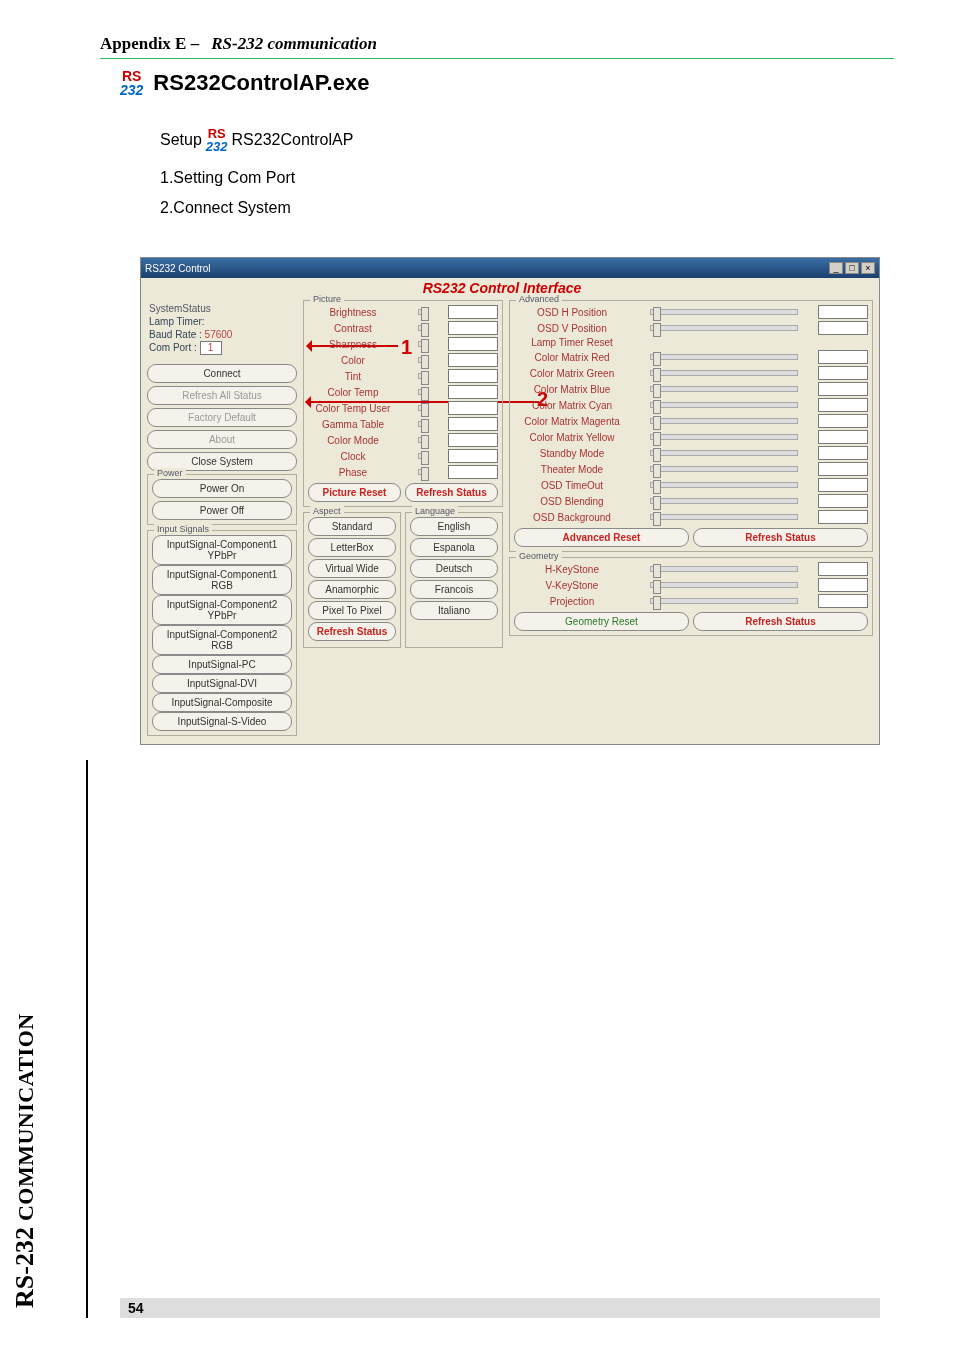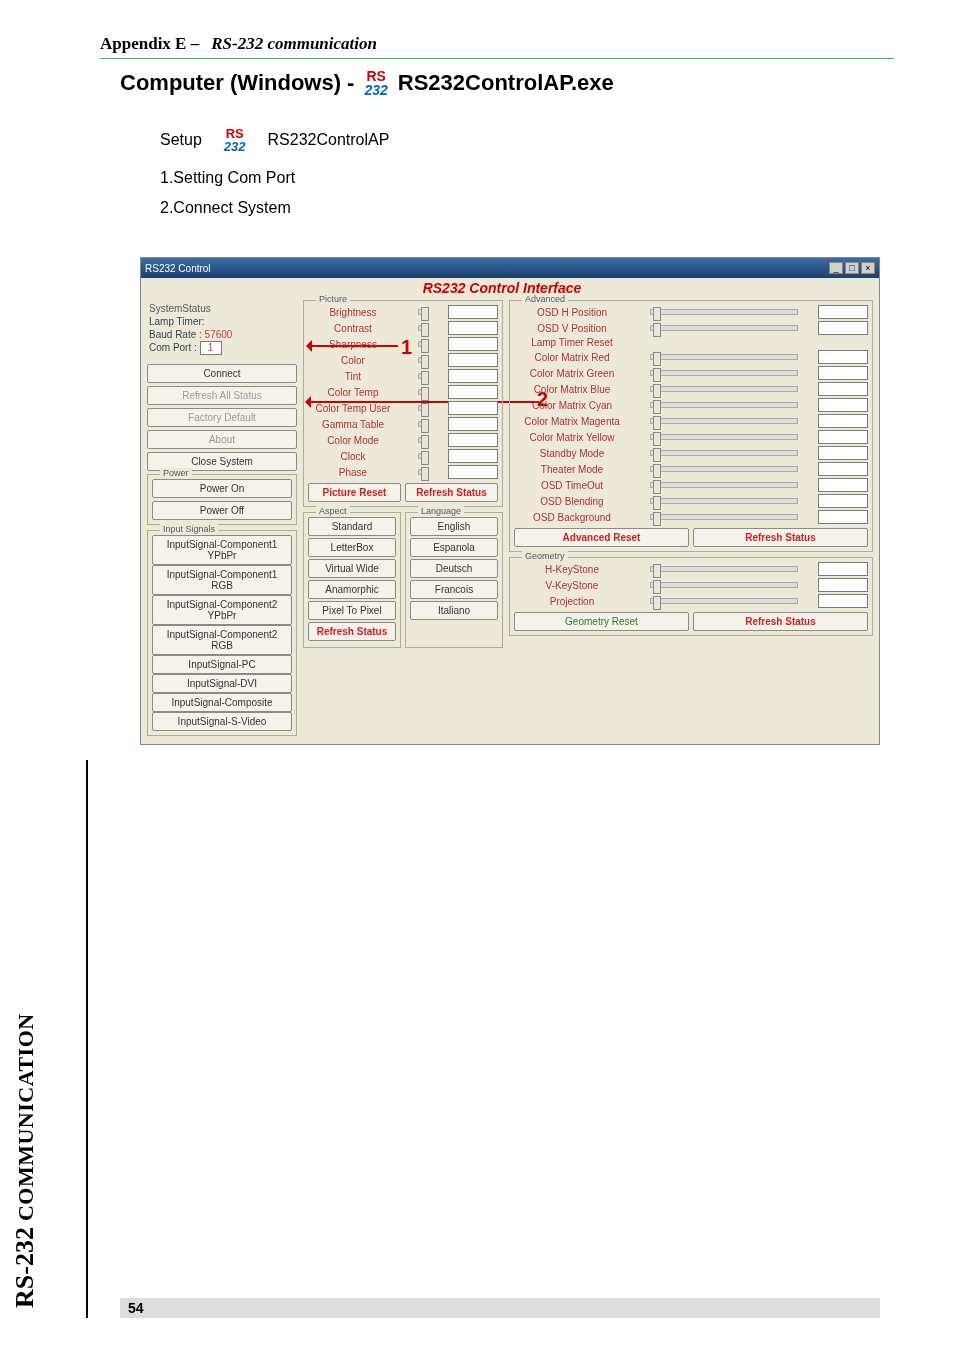--- a/index.html
+++ b/index.html
@@ -2,42 +2,42 @@
 <html><head>
 <meta charset="utf-8">
 <style>
   * { box-sizing: border-box; margin: 0; padding: 0; }
   body { width: 954px; height: 1348px; font-family: "Times New Roman", serif; background: #fff; position: relative; color: #000; }
   .page { padding: 34px 60px 0 100px; }
   .hdr-row { border-bottom: 1px solid #22c55e; padding-bottom: 4px; margin-bottom: 8px; }
   .hdr-bold { font-weight: bold; font-size: 17px; }
   .hdr-it { font-style: italic; font-weight: bold; font-size: 17px; }
   .title-row { display: flex; align-items: center; gap: 10px; font-family: Arial, sans-serif; font-size: 22px; font-weight: bold; margin: 10px 0 30px 20px; }
-  .setup-row { display: flex; align-items: center; gap: 22px; margin-left: 60px; margin-bottom: 16px; font-family: Arial, sans-serif; font-size: 16px; }
+  .setup-row { display: flex; align-items: center; gap: 4px; margin-left: 60px; margin-bottom: 16px; font-family: Arial, sans-serif; font-size: 16px; }
   .step { margin-left: 60px; font-family: Arial, sans-serif; font-size: 16px; margin-bottom: 12px; }
   .rs-icon { display: inline-flex; flex-direction: column; align-items: center; line-height: 1; font-family: Arial, sans-serif; font-weight: bold; }
   .rs-icon .top { color: #c00; font-size: 13px; }
   .rs-icon .bot { color: #0066cc; font-size: 13px; font-style: italic; }
   .rs-icon.big .top { font-size: 14px; }
   .rs-icon.big .bot { font-size: 14px; }
 
   .shot { margin: 40px 0 0 40px; width: 740px; background: #ece9d8; border: 1px solid #888; font-family: Tahoma, Arial, sans-serif; font-size: 10px; }
   .titlebar { background: linear-gradient(#3a6ea5,#1c3f6e); color: #fff; display: flex; align-items: center; justify-content: space-between; height: 20px; padding: 1px 4px; font-size: 10px; }
   .titlebar .wbtns { display:flex; gap:2px; }
   .titlebar .wbtn { width:14px; height:12px; background:#d4d0c8; border:1px solid #888; font-size:9px; line-height:10px; text-align:center; color:#000; }
   .iface-title { color:#c00; font-style:italic; font-weight:bold; font-size:14px; text-align:center; padding:2px 16px 0 0; }
   .shot-body { display:flex; padding:4px 6px 6px 6px; gap:6px; position:relative; }
   .col { display:flex; flex-direction:column; gap:3px; }
   .col-a { width:150px; }
   .col-b { width:200px; }
 
   .grp { border:1px solid #b0aca0; padding:4px 4px; position:relative; margin-bottom:2px; }
-  .grp-title { position:absolute; top:-7px; left:12px; background:#ece9d8; padding:0 3px; font-size:9px; color:#556; }
-
-  .btn { background:#f4f2ea; border:1px solid #8a8a8a; text-align:center; padding:3px 2px; font-size:10px; color:#333; cursor:default; border-radius:2px; }
+  .grp-title { position:absolute; top:-7px; left:6px; background:#ece9d8; padding:0 3px; font-size:9px; color:#556; }
+
+  .btn { background:#f4f2ea; border:1px solid #8a8a8a; text-align:center; padding:3px 2px; font-size:10px; color:#333; cursor:default; border-radius:9px; }
   .btn.dis { color:#9a9a9a; }
   .btn.hi { color:#c22; font-weight:bold; }
 
   .status-box { color:#b44; font-size:10px; line-height:1.3; padding:2px 2px 6px 2px; }
   .status-box .lab { color:#345; }
   .com-inp { display:inline-block; width:22px; height:14px; background:#fff; border:1px solid #7a7a7a; font-size:10px; text-align:center; line-height:12px; }
 
   .sl-row { display:flex; align-items:center; gap:20px; margin-bottom:2px; }
   .sl-lab { width:90px; text-align:center; color:#a33; font-size:10px; }
   .sl-lab.wide { width:116px; }
@@ -67,21 +67,20 @@
 <body>
 
 <div class="page">
   <div class="hdr-row">
     <span class="hdr-bold">Appendix E –</span>
     <span>&nbsp;</span>
     <span class="hdr-it">RS-232 communication</span>
   </div>
 
   <div class="title-row">
-    <span>Computer (Windows) -</span>
     <span class="rs-icon big">
       <span class="top">RS</span>
       <span class="bot">232</span>
     </span>
     <span>RS232ControlAP.exe</span>
   </div>
 
   <div class="setup-row">
     <span>Setup</span>
     <span class="rs-icon">

